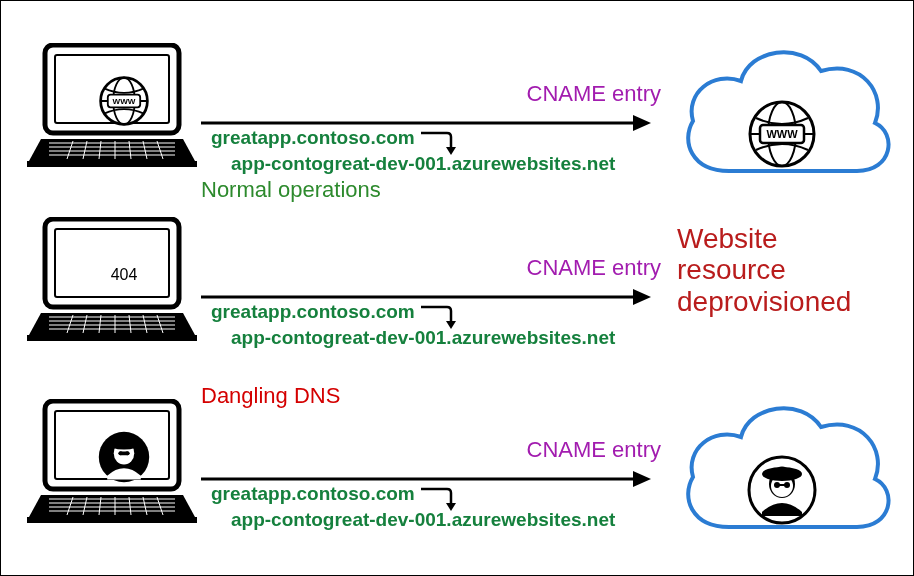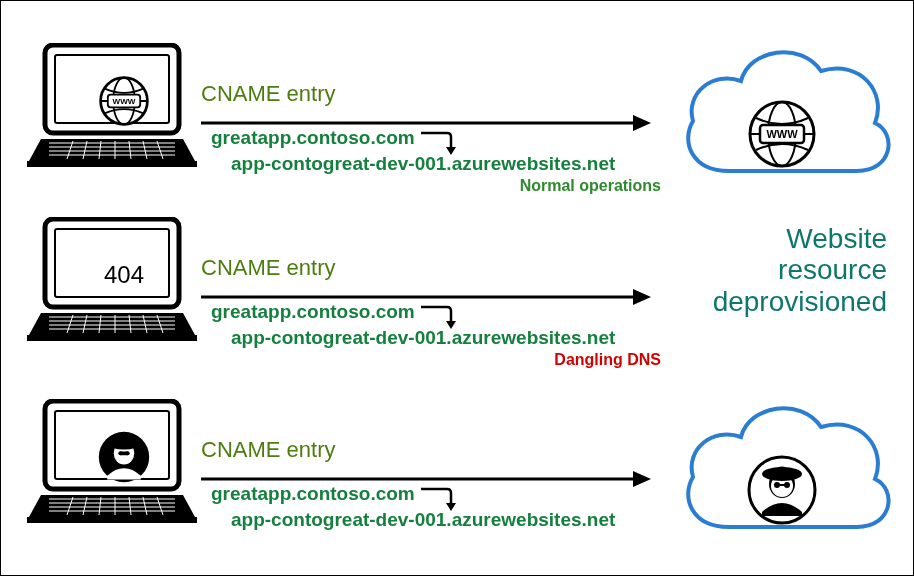--- a/index.html
+++ b/index.html
@@ -35,23 +35,23 @@
     position: absolute;
     left: 200px;
     top: 0;
     width: 460px;
     height: 186px;
   }
   .cname-label {
     position: absolute;
     left: 0; right: 0;
     top: 56px;
-    text-align: left;
+    text-align: right;
     font-size: 22px;
-    color: #4d7c0f;
+    color: #a21caf;
   }
   .arrow-line {
     position: absolute;
     left: 0px;
     top: 88px;
     width: 450px;
   }
   .src-domain {
     position: absolute;
     left: 10px;
@@ -72,59 +72,59 @@
     left: 30px;
     top: 128px;
     font-size: 19px;
     font-weight: 600;
     color: #15803d;
   }
   .status-label {
     position: absolute;
     left: 0; right: 0;
     top: 152px;
-    text-align: right;
-    font-size: 16px;
-    font-weight: 700;
+    text-align: left;
+    font-size: 22px;
+    font-weight: 400;
   }
   .status-green { color: #2d8a2d; }
-  .status-red { color: #d40000; }
+  .status-red { color: #d40000; margin-top: 32px; }
 
   .cloud {
     position: absolute;
     right: 14px;
     top: 6px;
     width: 230px;
     height: 164px;
   }
   .cloud svg { display:block; }
 
   .deprov-text {
     position: absolute;
     right: 28px;
     top: 24px;
     width: 210px;
-    text-align: right;
+    text-align: left;
     font-size: 28px;
     font-weight: 400;
-    color: #0f766e;
+    color: #b91c1c;
     line-height: 1.12;
   }
 
   
   .laptop-screen {
     position: absolute;
     left: 46px; top: 26px;
     width: 102px; height: 64px;
     display:flex;
     align-items:center;
     justify-content:center;
   }
   .screen-404 {
-    font-size: 24px;
+    font-size: 16px;
     font-weight: 400;
     color:#000;
   }
   .cloud-inner {
     position:absolute;
     right: 74px; top: 58px;
     width: 90px; height: 90px;
     display:flex;align-items:center;justify-content:center;
   }
 </style>

